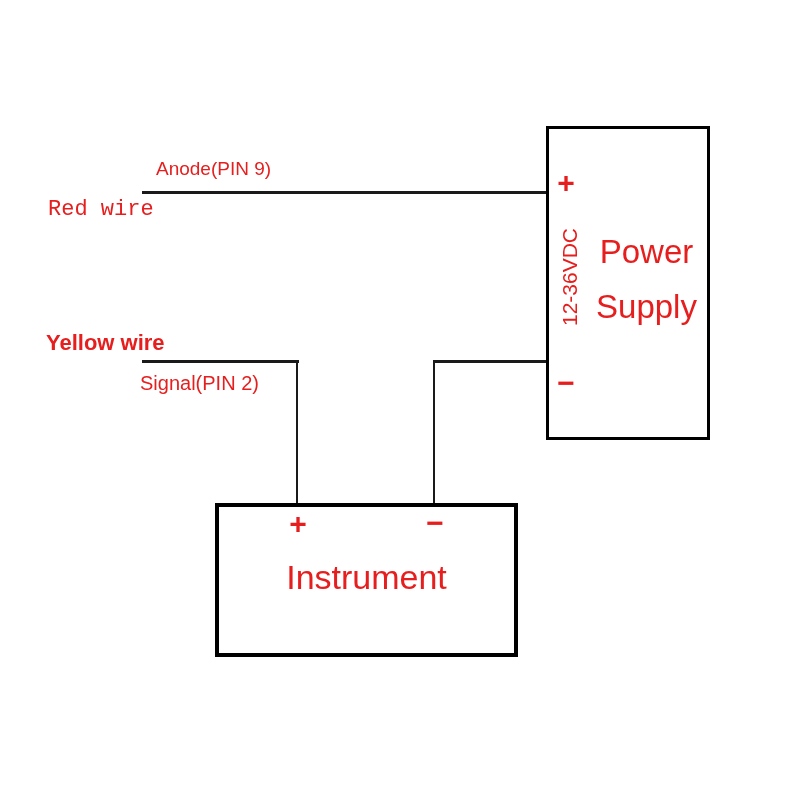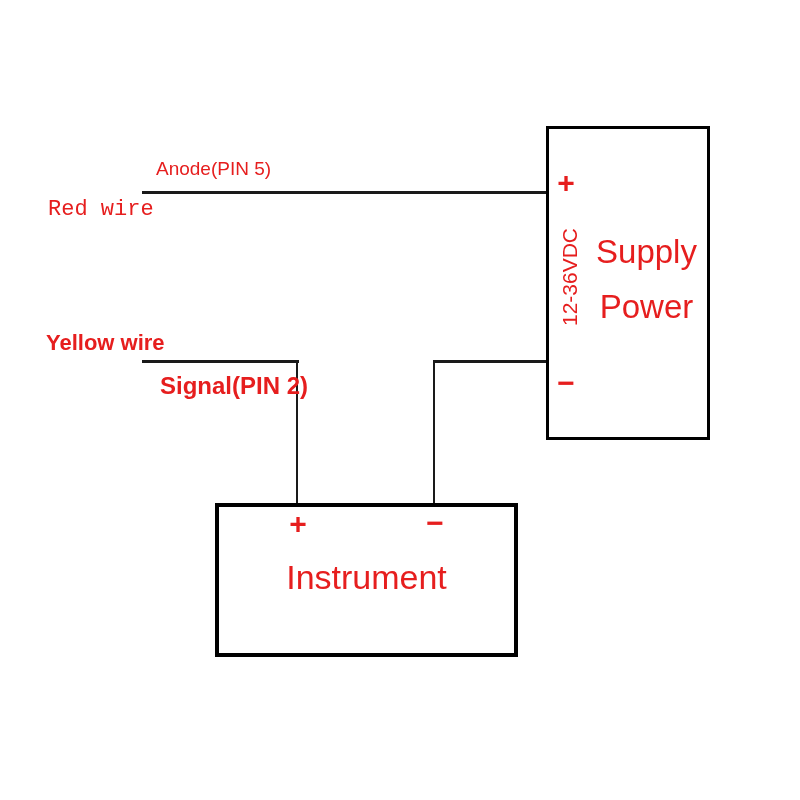--- a/index.html
+++ b/index.html
@@ -29,21 +29,21 @@
   .w-yel-v{left:296px;top:360px;width:2px;height:143px;}
   .w-neg-h{left:433px;top:360px;width:113px;height:3px;}
   .w-neg-v{left:433px;top:360px;width:2px;height:143px;}
   
   .ps-box{left:546px;top:126px;width:164px;height:314px;}
   .inst-box{left:215px;top:503px;width:303px;height:154px;border-width:4px;}
   
   .anode{left:156px;top:158px;font-size:19px;}
   .redwire{left:48px;top:197px;font-size:22px;font-family:Liberation Mono, monospace;}
   .yellowwire{left:46px;top:330px;font-size:22px;font-weight:bold;}
-  .signal{left:160px;top:372px;font-size:24px;font-weight:bold;}
+  .signal{left:140px;top:372px;font-size:20px;}
   .vdc{
     left:570px;top:277px;font-size:21px;
     transform:translate(-50%,-50%) rotate(-90deg);
     transform-origin:center;
   }
   .ps-title{
     left:583px;top:224px;width:127px;
     font-size:33px;line-height:55px;text-align:center;
   }
   .inst-title{
@@ -60,27 +60,27 @@
   <div class="wire w-yel-h"></div>
   <div class="wire w-yel-v"></div>
   <div class="wire w-neg-h"></div>
   <div class="wire w-neg-v"></div>
 
   <div class="box ps-box"></div>
   <div class="terminal" style="left:566px;top:183px;">+</div>
   <div class="terminal" style="left:566px;top:383px;">−</div>
   <div class="lbl vdc">12-36VDC</div>
   <div class="lbl ps-title">
+    <div>Power</div>
     <div>Supply</div>
-    <div>Power</div>
   </div>
 
   <div class="box inst-box"></div>
   <div class="terminal" style="left:298px;top:524px;">+</div>
   <div class="terminal" style="left:435px;top:523px;">−</div>
   <div class="lbl inst-title">Instrument</div>
 
-  <div class="lbl anode">Anode(PIN 5)</div>
+  <div class="lbl anode">Anode(PIN 9)</div>
   <div class="lbl redwire">Red wire</div>
   <div class="lbl yellowwire">Yellow wire</div>
   <div class="lbl signal">Signal(PIN 2)</div>
 
 </div>
 
 </body></html>

